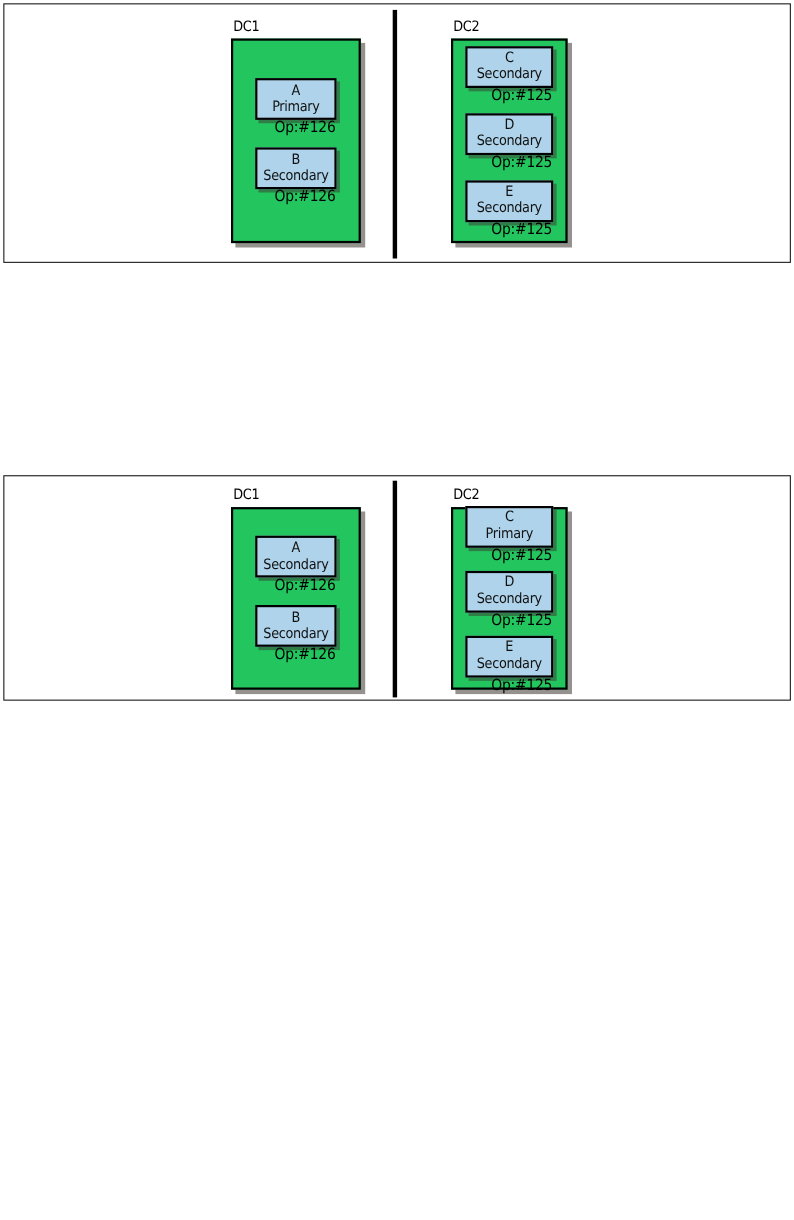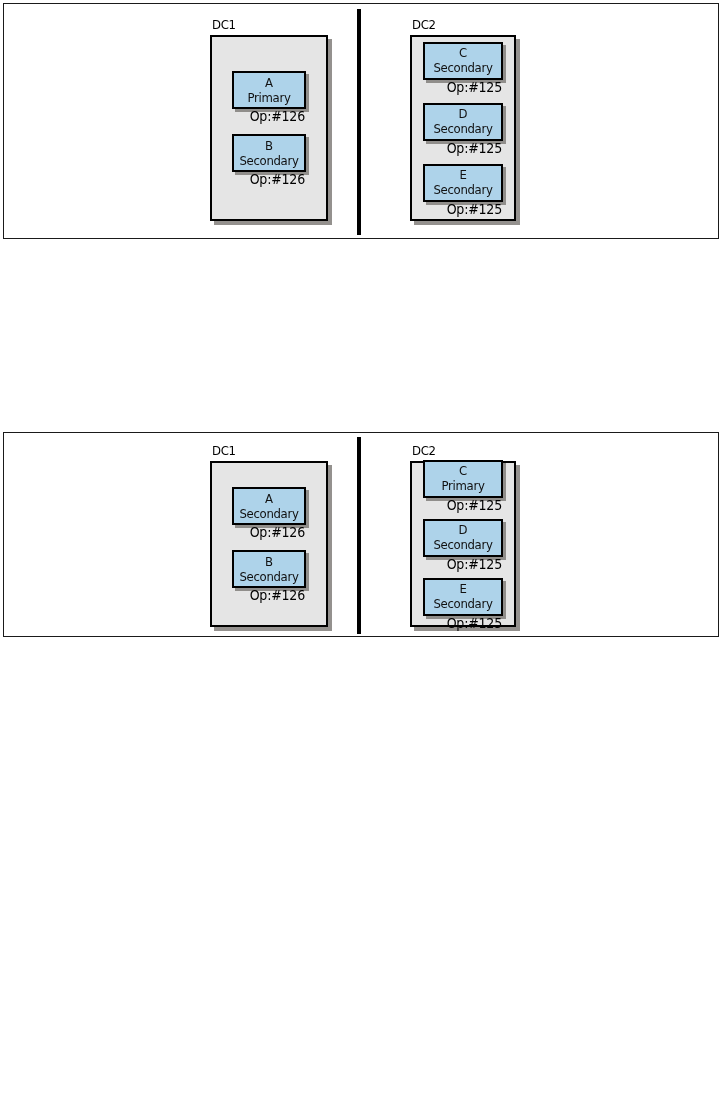--- a/index.html
+++ b/index.html
@@ -28,21 +28,21 @@
     position: absolute;
     width: 4px;
     background: #000000;
     top: 0;
   }
 
   
   .dc {
     position: absolute;
     box-sizing: border-box;
-    background: #e5e5e5;
+    background: #22c55e;
     border: 2.5px solid #000000;
     box-shadow: 4px 4px 0 0 rgba(60,55,50,0.55);
   }
   .dc-label {
     position: absolute;
     top: -20px;
     left: 0px;
     font-size: 13px;
     line-height: 16px;
     color: #000000;

